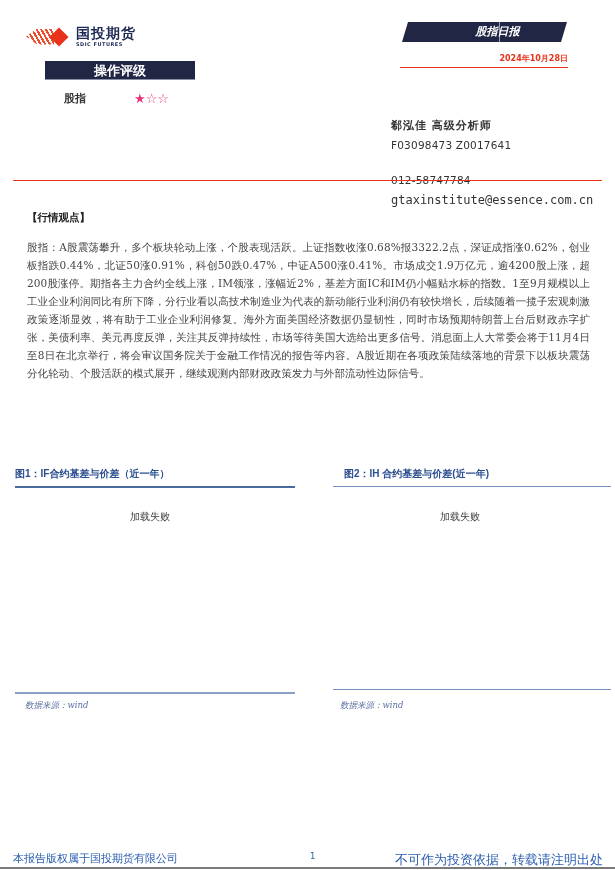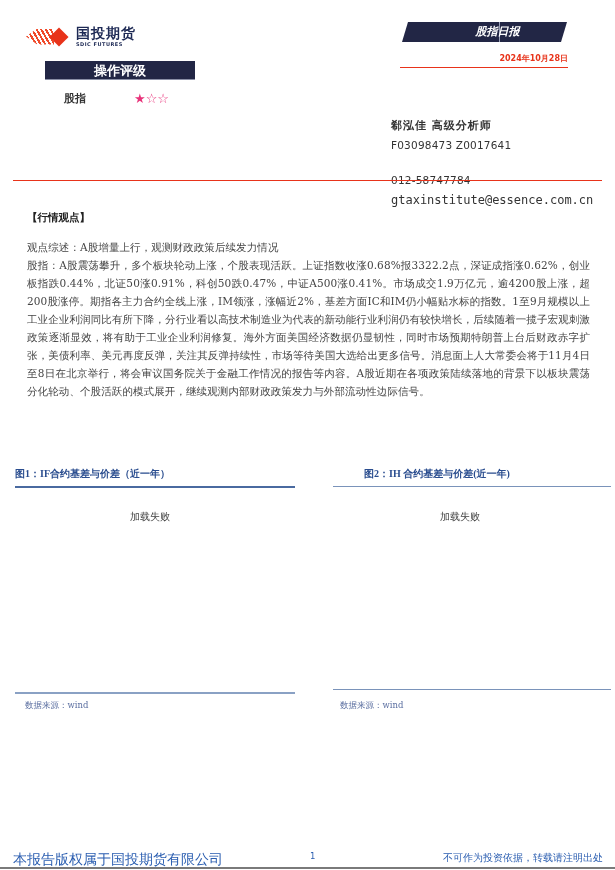--- a/index.html
+++ b/index.html
@@ -39,31 +39,31 @@
     .analyst-phone { margin-top: 24px; }
     .analyst-email { font-family: "DejaVu Sans Mono", monospace; font-size: 12px; margin-top: 9px; }
 
     .top-divider { position: absolute; left: 13px; top: 180px; width: 589px; height: 1px; background: #e8331a; }
 
     .section-title { position: absolute; left: 27px; top: 211px; font-family: "DejaVu Sans", sans-serif; font-size: 10.5px; font-weight: bold; color: #222; }
 
     .body-text { position: absolute; left: 27px; top: 238px; width: 563px; font-size: 10.5px; line-height: 18px; color: #444; letter-spacing: 0.1px; text-align: justify; }
     .body-text p { margin: 0; }
 
-    .fig-title { position: absolute; top: 467px; font-family: Liberation Serif, serif; font-size: 10px; font-weight: bold; color: #2a4d8f; }
+    .fig-title { position: absolute; top: 467px; font-family: Liberation Sans, sans-serif; font-size: 10px; font-weight: bold; color: #2a4d8f; }
     .fig-rule { position: absolute; height: 2px; background: #4a6aa0; }
     .fig-rule.thin { height: 1px; background: #7a93ba; }
     .fig-fail { position: absolute; top: 510px; font-size: 10px; color: #444; }
     .fig-bottom { position: absolute; height: 2px; background: #8aa1c4; }
-    .fig-source { position: absolute; top: 700px; font-size: 8.5px; color: #5a6ea0; }
+    .fig-source { position: absolute; top: 700px; font-size: 8.5px; font-style: italic; color: #5a6ea0; }
 
     .footer { position: absolute; left: 0; top: 848px; width: 615px; height: 22px; }
-    .footer-left { position: absolute; left: 13px; top: 3px; font-family: "DejaVu Sans", sans-serif; font-size: 14px; color: #2a5db0; }
+    .footer-left { position: absolute; left: 13px; top: 3px; font-family: "DejaVu Sans", sans-serif; font-size: 11px; color: #2a5db0; }
     .footer-page { position: absolute; left: 310px; top: 3px; font-family: "DejaVu Sans", sans-serif; font-size: 8.5px; color: #2a5db0; }
-    .footer-right { position: absolute; right: 12px; top: 3px; font-family: "DejaVu Sans", sans-serif; font-size: 10px; color: #2a5db0; }
+    .footer-right { position: absolute; right: 12px; top: 3px; font-family: "DejaVu Sans", sans-serif; font-size: 13px; color: #2a5db0; }
     .footer-rule { position: absolute; left: 0; top: 19px; width: 615px; height: 2px; background: #7a7a7a; }
   </style>
 </head>
 <body>
 
 <div class="logo">
   <div class="logo-mark">
     <div class="stripes"></div>
     <div class="diamond"></div>
   </div>
@@ -90,31 +90,30 @@
   <div class="analyst-name">郗泓佳 高级分析师</div>
   <div class="analyst-line">F03098473 Z0017641</div>
   <div class="analyst-line analyst-phone">012-58747784</div>
   <div class="analyst-email">gtaxinstitute@essence.com.cn</div>
 </div>
 
 <div class="top-divider"></div>
 
 <div class="section-title">【行情观点】</div>
 <div class="body-text">
-  <p>观点综述：A股增量上行，观测财政政策后续发力情况</p>
   <p>股指：A股震荡攀升，多个板块轮动上涨，个股表现活跃。上证指数收涨0.68%报3322.2点，深证成指涨0.62%，创业板指跌0.44%，北证50涨0.91%，科创50跌0.47%，中证A500涨0.41%。市场成交1.9万亿元，逾4200股上涨，超200股涨停。期指各主力合约全线上涨，IM领涨，涨幅近2%，基差方面IC和IM仍小幅贴水标的指数。1至9月规模以上工业企业利润同比有所下降，分行业看以高技术制造业为代表的新动能行业利润仍有较快增长，后续随着一揽子宏观刺激政策逐渐显效，将有助于工业企业利润修复。海外方面美国经济数据仍显韧性，同时市场预期特朗普上台后财政赤字扩张，美债利率、美元再度反弹，关注其反弹持续性，市场等待美国大选给出更多信号。消息面上人大常委会将于11月4日至8日在北京举行，将会审议国务院关于金融工作情况的报告等内容。A股近期在各项政策陆续落地的背景下以板块震荡分化轮动、个股活跃的模式展开，继续观测内部财政政策发力与外部流动性边际信号。</p>
 </div>
 
 <div class="fig-title" style="left:15px;">图1：IF合约基差与价差（近一年）</div>
 <div class="fig-rule" style="left:15px; top:486px; width:280px;"></div>
 <div class="fig-fail" style="left:130px;">加载失败</div>
 <div class="fig-bottom" style="left:15px; top:692px; width:280px;"></div>
 <div class="fig-source" style="left:25px;">数据来源：wind</div>
 
-<div class="fig-title" style="left:340px;padding-left:24px;">图2：IH 合约基差与价差(近一年)</div>
+<div class="fig-title" style="left:320px;padding-left:24px;">图2：IH 合约基差与价差(近一年)</div>
 <div class="fig-rule thin" style="left:333px; top:486px; width:278px;"></div>
 <div class="fig-fail" style="left:440px;">加载失败</div>
 <div class="fig-bottom" style="left:333px; top:689px; width:278px; height:1px; background:#7a93ba;"></div>
 <div class="fig-source" style="left:340px;">数据来源：wind</div>
 
 <div class="footer">
   <span class="footer-left">本报告版权属于国投期货有限公司</span>
   <span class="footer-page">1</span>
   <span class="footer-right">不可作为投资依据，转载请注明出处</span>
   <div class="footer-rule"></div>

